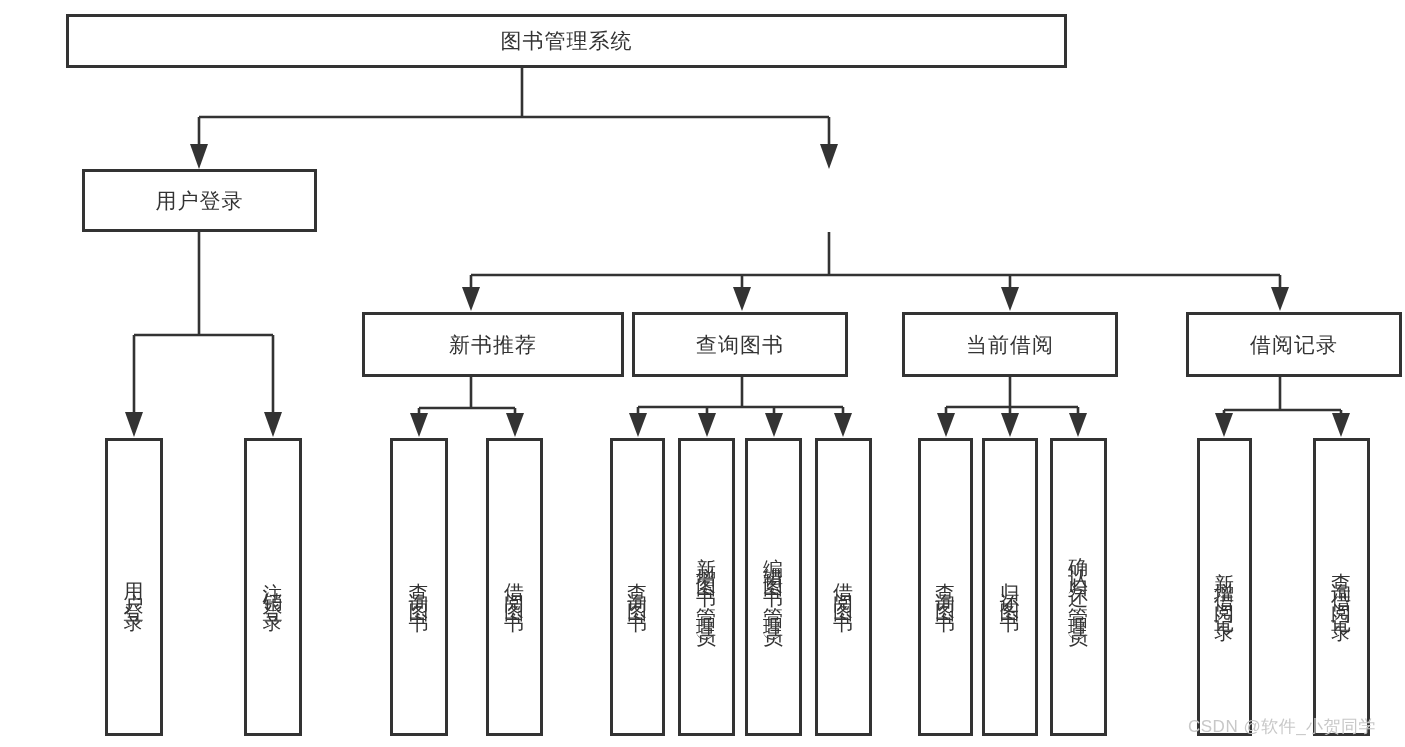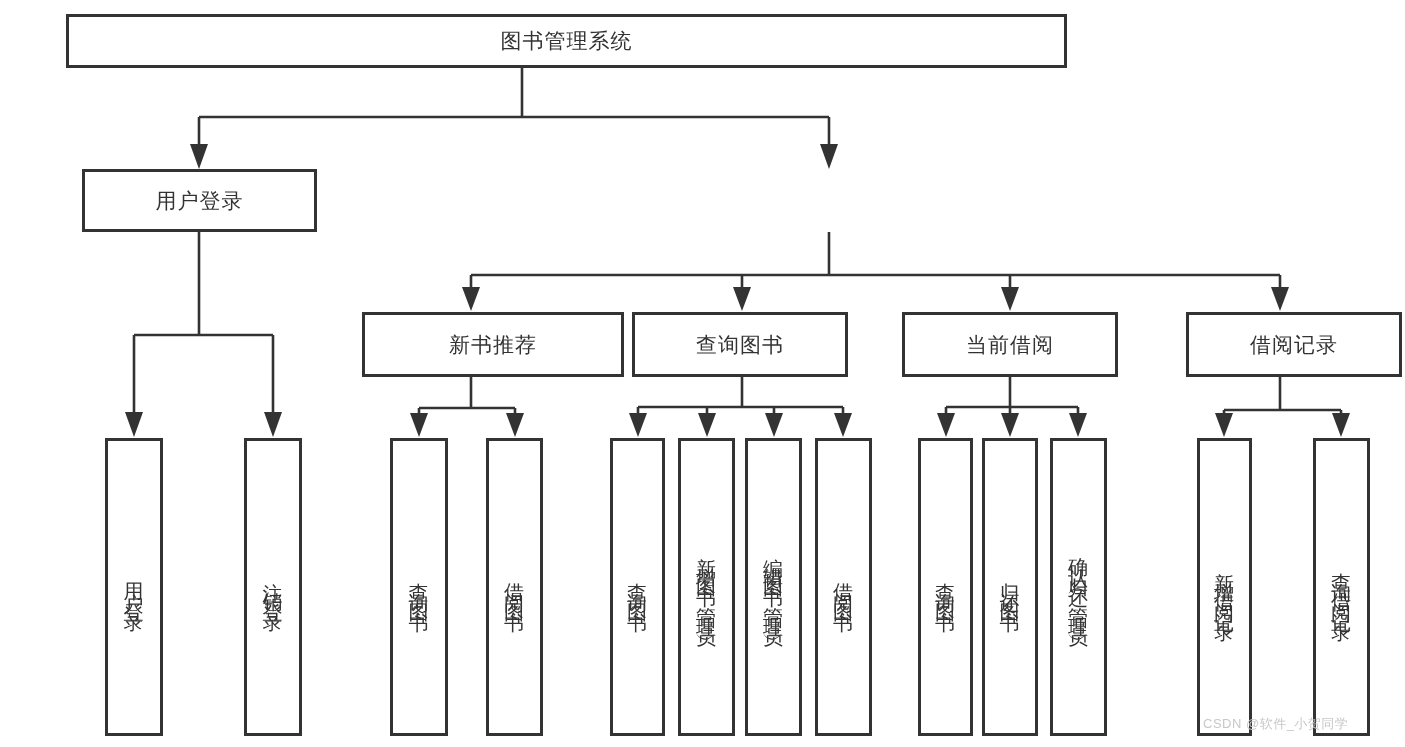--- a/index.html
+++ b/index.html
@@ -38,25 +38,24 @@
   .v-label{
     writing-mode:vertical-rl;
     font-size:20px;
     letter-spacing:10px;
     line-height:1;
     white-space:nowrap;
   }
   .watermark{
     position:absolute;
     left:1188px;top:715px;
-    font-size:13px;
+    font-size:17px;
     color:var(--watermark);
     letter-spacing:0.5px;
     white-space:nowrap;
-    margin-left:15px;
   }
 </style>
 </head>
 <body>
 
 <div class="canvas">
 
   <svg class="connectors" viewBox="0 0 1405 747" xmlns="http://www.w3.org/2000/svg">
 
     <path d="M522 68 V117 M199 117 H829 M199 117 V146 M829 117 V146"></path>

